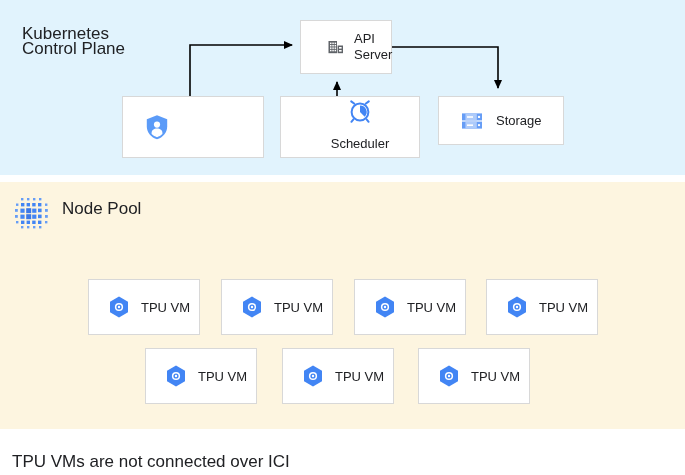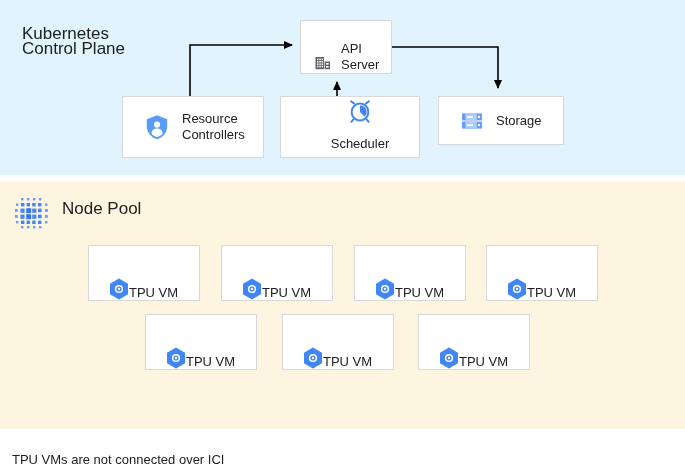--- a/index.html
+++ b/index.html
@@ -75,37 +75,38 @@
     color: #202124;
     line-height: 16px;
     white-space: pre-line;
   }
   .card .card-icon {
     flex: 0 0 auto;
     display: block;
   }
 
   
-  #api-server-card   { left: 300px; top: 20px;  width: 92px;  height: 54px; padding-left: 12px; gap: 8px; align-items: flex-end; }
+  #api-server-card   { left: 300px; top: 20px;  width: 92px;  height: 54px; padding-left: 25px; gap: 8px; }
   #resource-controllers-card { left: 122px; top: 96px; width: 142px; height: 62px; }
   #scheduler-card    { left: 280px; top: 96px; width: 140px; height: 62px; flex-direction: column; }
   #storage-card      { left: 438px; top: 96px; width: 126px; height: 49px; }
 
   
   .tpu-card {
     position: absolute;
     background: #ffffff;
     border: 1px solid #d8d8d8;
     box-sizing: border-box;
     display: flex;
-    align-items: flex-end;
-    gap: 0;
+    align-items: center;
+    gap: 12px;
     padding-left: 20px;
     height: 56px;
     width: 112px;
+    margin-top: 34px;
   }
   .tpu-card .tpu-label {
     font-size: 13px;
     color: #202124;
     white-space: nowrap;
   }
 
   
   #tpu-vm-0 { left: 88px;  top: 245px; }
   #tpu-vm-1 { left: 221px; top: 245px; }
@@ -124,21 +125,21 @@
     width: 685px;
     height: 475px;
     pointer-events: none;
   }
 
   
   #footnote {
     position: absolute;
     left: 12px;
     top: 452px;
-    font-size: 13px;
+    font-size: 17px;
     color: #202124;
     white-space: nowrap;
   }
 </style>
 </head>
 <body>
 
 <div class="band" id="control-plane-band"></div>
 
 <div class="section-title" id="control-plane-title">Kubernetes
@@ -234,22 +235,20 @@
 
 <div class="card" id="resource-controllers-card">
   <svg class="card-icon" width="28" height="28" viewBox="0 0 28 28">
     <path d="M14 2.2 L24.2 6.2 V13.4 C24.2 19.6 19.8 24.4 14 26.2
              C8.2 24.4 3.8 19.6 3.8 13.4 V6.2 Z" fill="#5b9bf8"></path>
     <circle cx="14" cy="11.6" r="3.1" fill="#ffffff"></circle>
     <path d="M14 15.6 C10.9 15.6 8.6 17.4 8.6 19.9 L8.6 21.1
              C10.2 22.6 12 23.6 14 24.3 C16 23.6 17.8 22.6 19.4 21.1
              L19.4 19.9 C19.4 17.4 17.1 15.6 14 15.6 Z" fill="#ffffff"></path>
   </svg>
-  <span class="card-label">Resource
-Controllers</span>
 </div>
 
 <div class="card" id="scheduler-card">
   <svg class="card-icon" width="28" height="28" viewBox="0 0 28 28">
     <g stroke="#4285f4" stroke-width="2" fill="none" stroke-linecap="round">
       <line x1="5.2" y1="4.4" x2="8.4" y2="6.8"></line>
       <line x1="22.8" y1="4.4" x2="19.6" y2="6.8"></line>
       <line x1="7.4" y1="22.4" x2="5.4" y2="24.8"></line>
       <line x1="20.6" y1="22.4" x2="22.6" y2="24.8"></line>
     </g>

